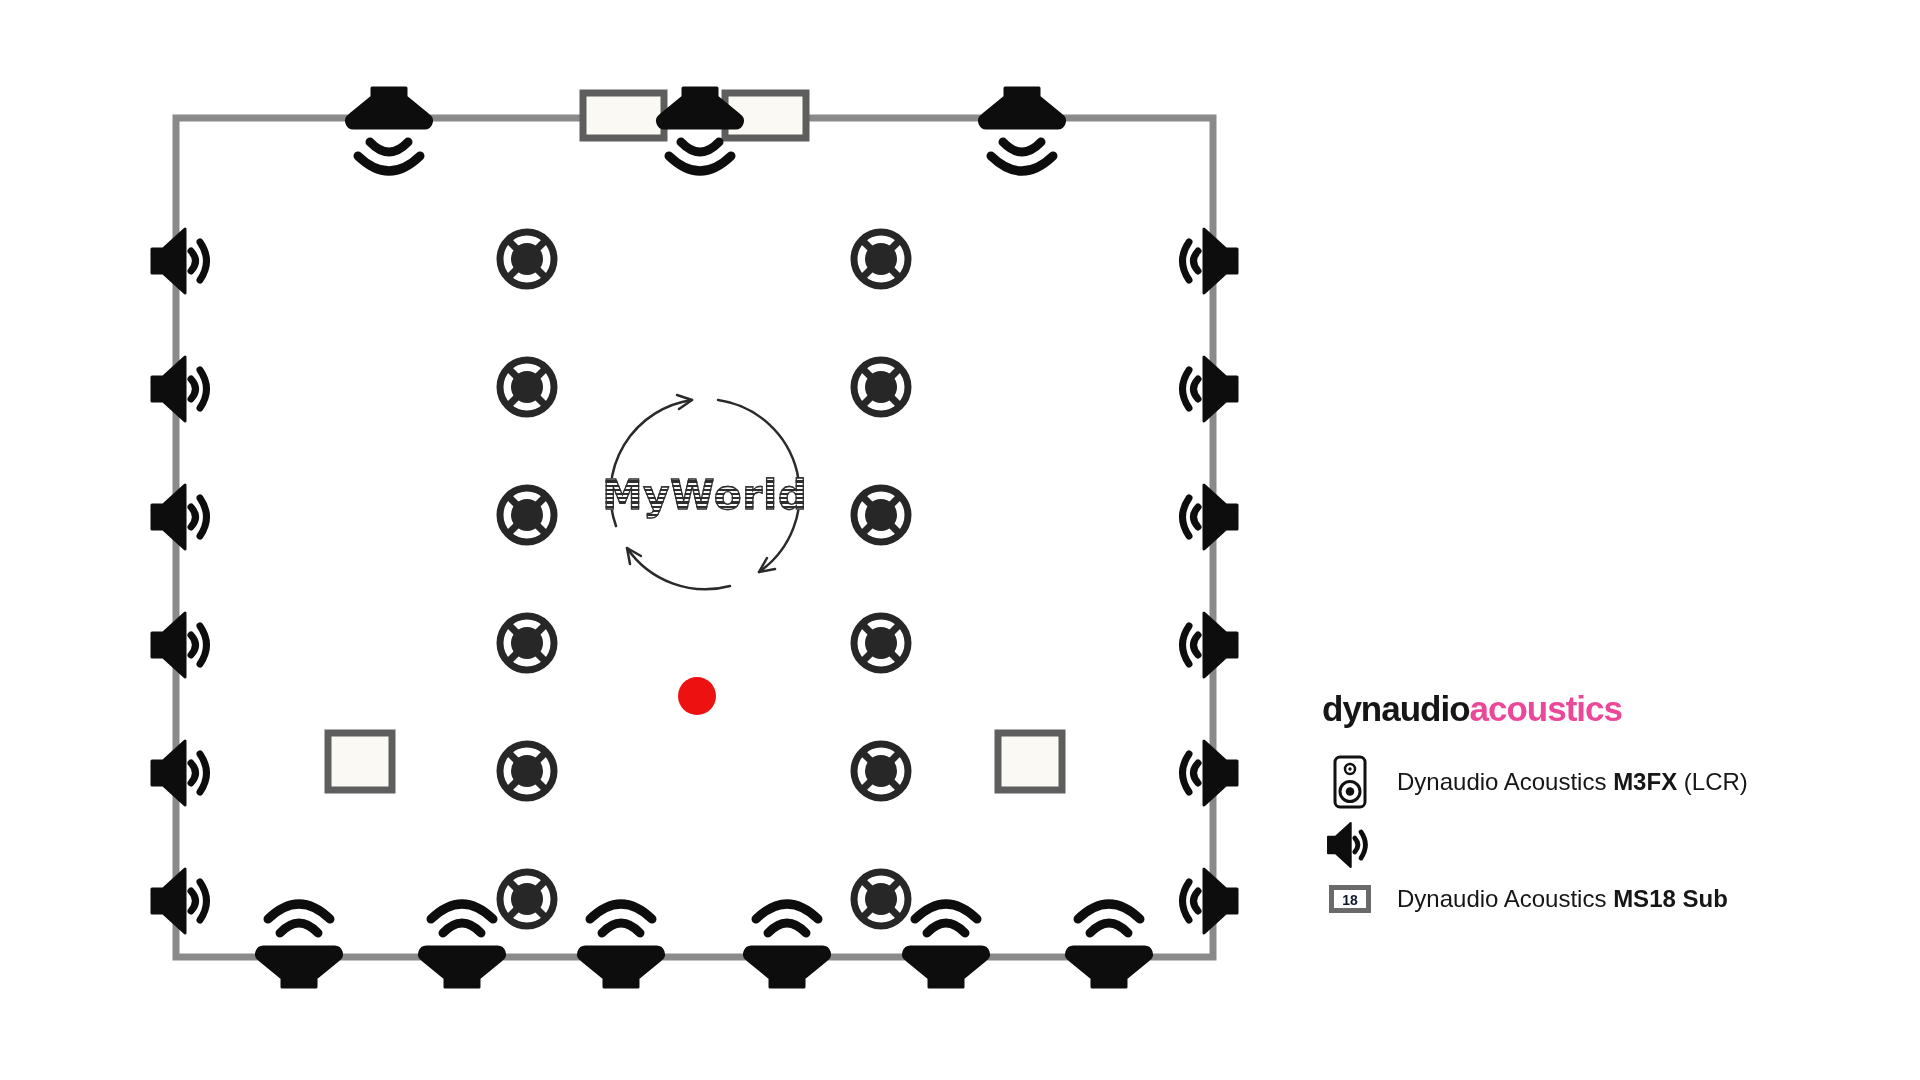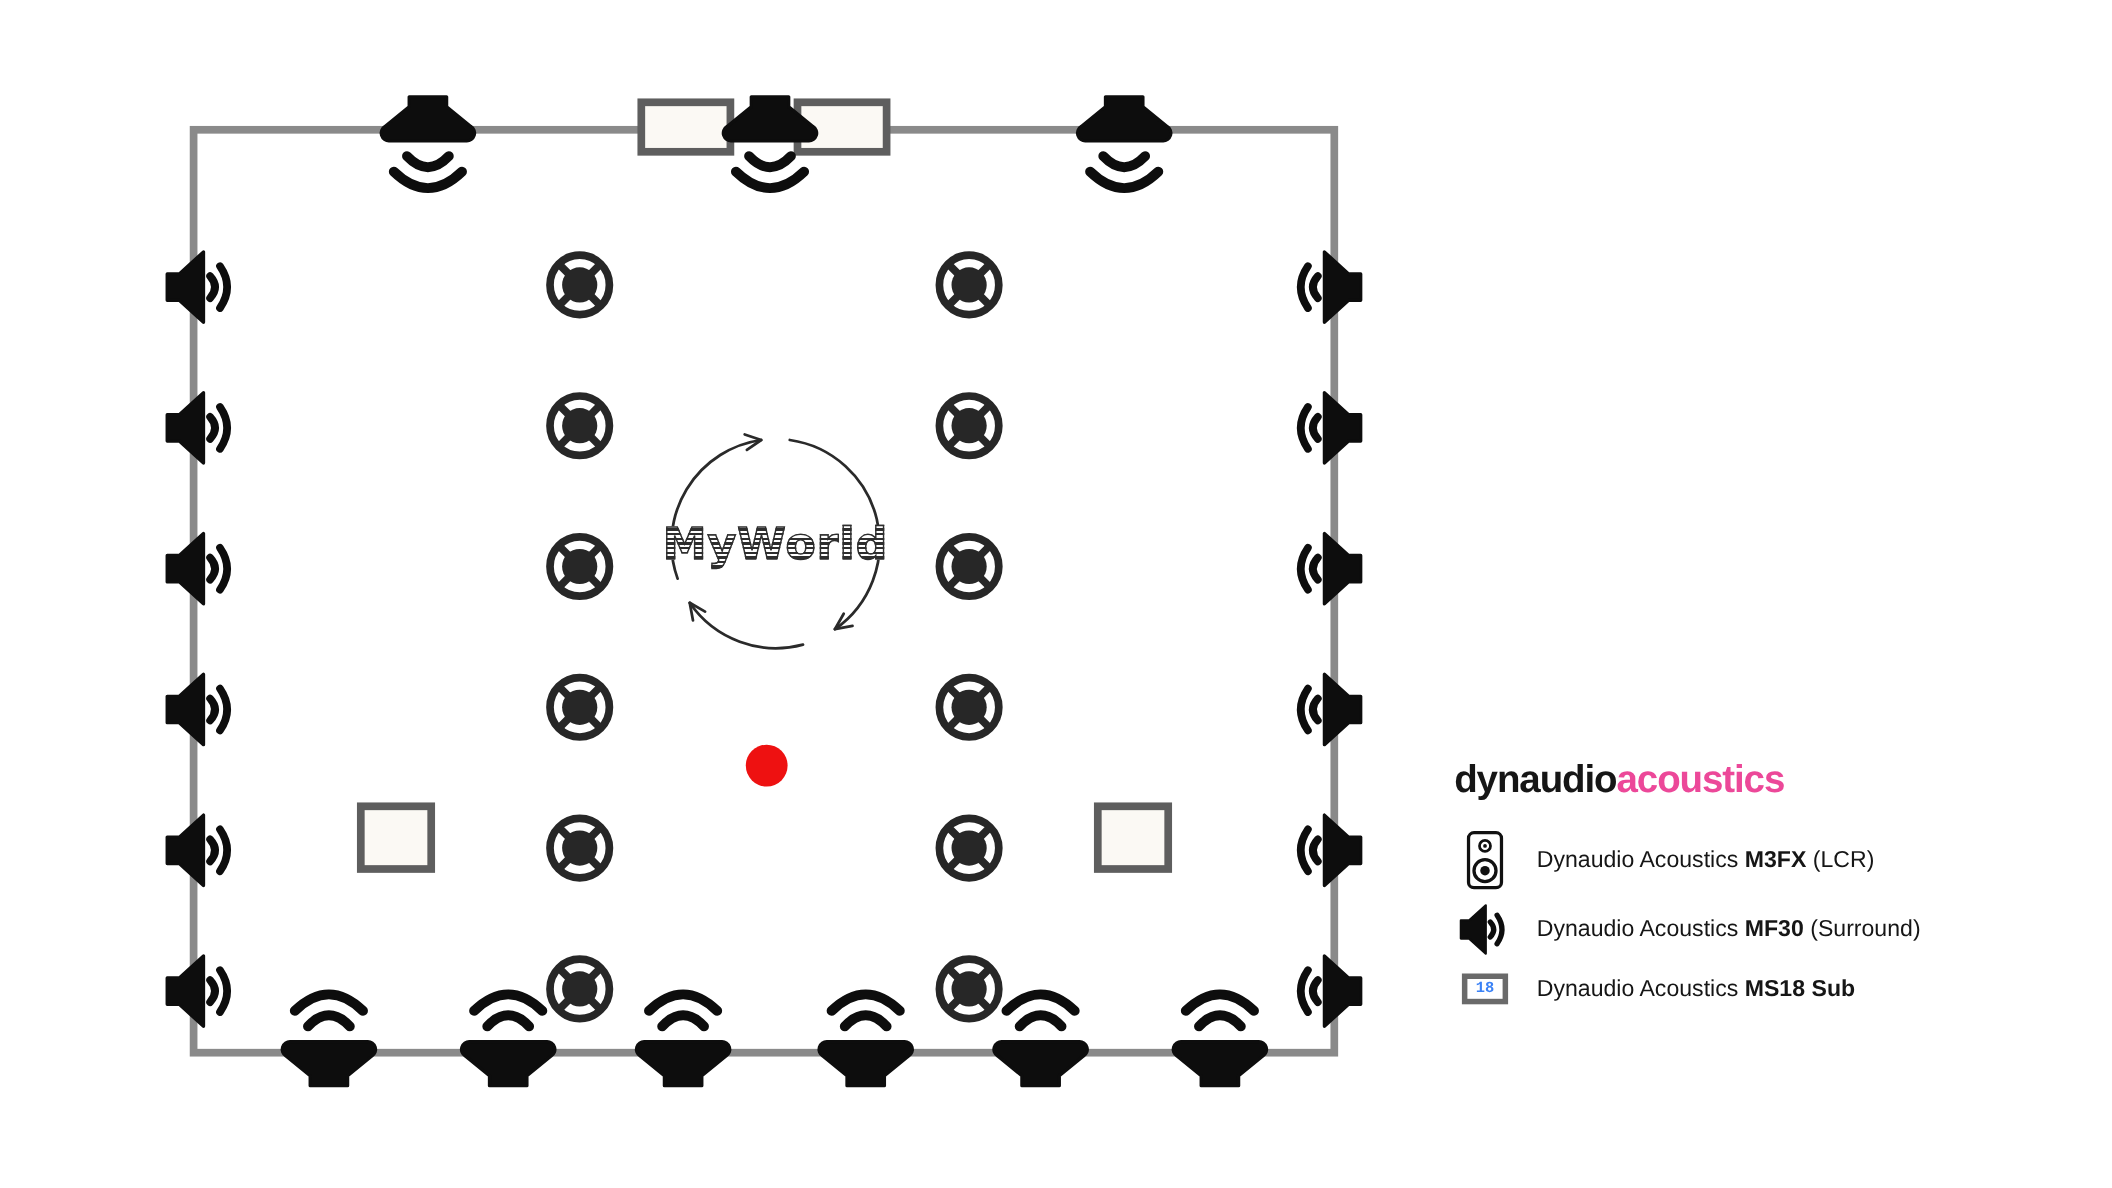--- a/index.html
+++ b/index.html
@@ -19,28 +19,28 @@
       -webkit-text-stroke:1.3px #2e2e2e;
     }
   }
 
   
   .legend{position:absolute;left:1322px;top:690px;width:580px;color:#161616;}
   .legend-logo{font-size:35px;font-weight:800;letter-spacing:-1px;line-height:38px;white-space:nowrap;}
   .legend-logo .red{color:#ec4899;}
   .legend-row{display:flex;align-items:center;}
   .legend-row .icon-cell{width:56px;display:flex;justify-content:center;align-items:center;flex:0 0 56px;}
-  .legend-row .row-text{font-size:21px;margin-left:19px;white-space:nowrap;}
+  .legend-row .row-text{font-size:24px;margin-left:19px;white-space:nowrap;}
   .row-m3fx{height:56px;margin-top:26px;}
   .row-mf30{height:54px;margin-top:8px;}
   .row-ms18{height:44px;margin-top:5px;}
   .row-delta{height:40px;margin-top:11px;}
   .ms18-box{width:32px;height:18px;border:5px solid #6a6a6a;background:#fff;
-            display:flex;align-items:center;justify-content:center;
-            font-size:14px;font-weight:600;color:#3b82f6;font-family:Liberation Mono, monospace;}
+            display:flex;align-items:flex-end;justify-content:center;
+            font-size:14px;font-weight:600;color:#0f172a;}
 </style>
 </head>
 <body>
 
 <div class="stage">
 
   <svg class="diagram" width="1920" height="1080" viewBox="0 0 1920 1080">
     <defs>
 
       <g id="sym-cone">
@@ -137,21 +137,20 @@
     </div>
 
     <div class="legend-row row-mf30">
       <span class="icon-cell">
         <svg width="48" height="48" viewBox="-27 -34 70 68">
           <path d="M -24,-12 L -13,-12 L 9,-32 L 9,32 L -13,12 L -24,12 Z" fill="#0d0d0d" stroke="#0d0d0d" stroke-width="3" stroke-linejoin="round"></path>
           <path d="M 15,-10 Q 24,0 15,10" stroke="#0d0d0d" stroke-width="7" fill="none" stroke-linecap="round"></path>
           <path d="M 24,-19 Q 37,0 24,19" stroke="#0d0d0d" stroke-width="7" fill="none" stroke-linecap="round"></path>
         </svg>
       </span>
-      <span class="row-text"><span>Dynaudio Acoustics </span><b>MF30</b><span> (Surround)</span></span>
     </div>
 
     <div class="legend-row row-ms18">
       <span class="icon-cell">
         <span class="ms18-box">
             <span>18</span>
           </span>
       </span>
       <span class="row-text"><span>Dynaudio Acoustics </span><b>MS18 Sub</b><span></span></span>
     </div>

